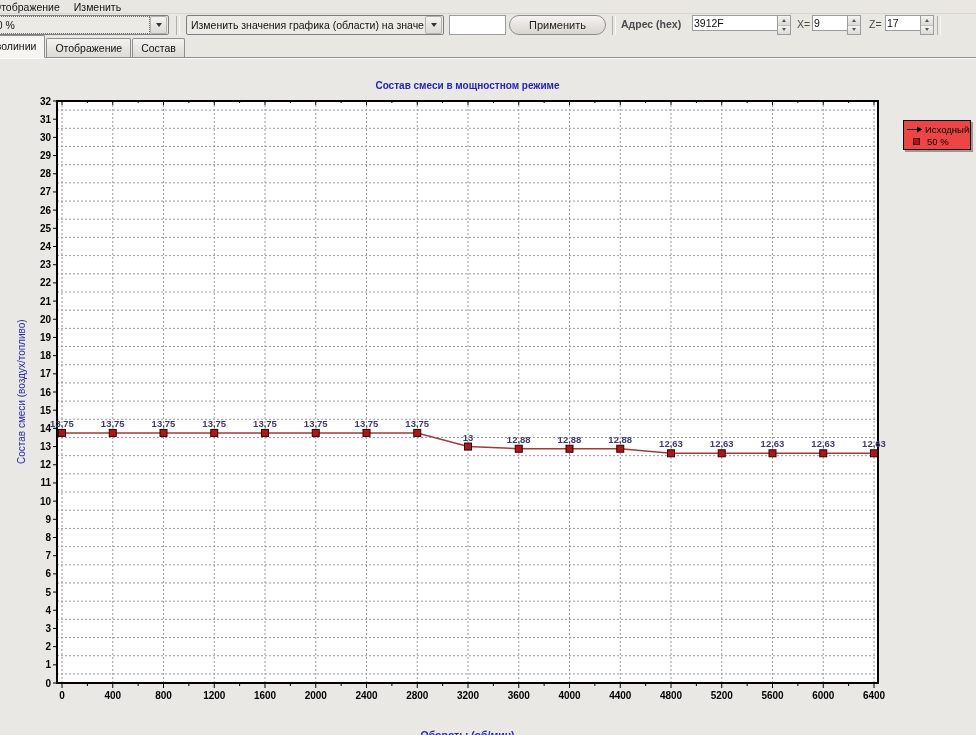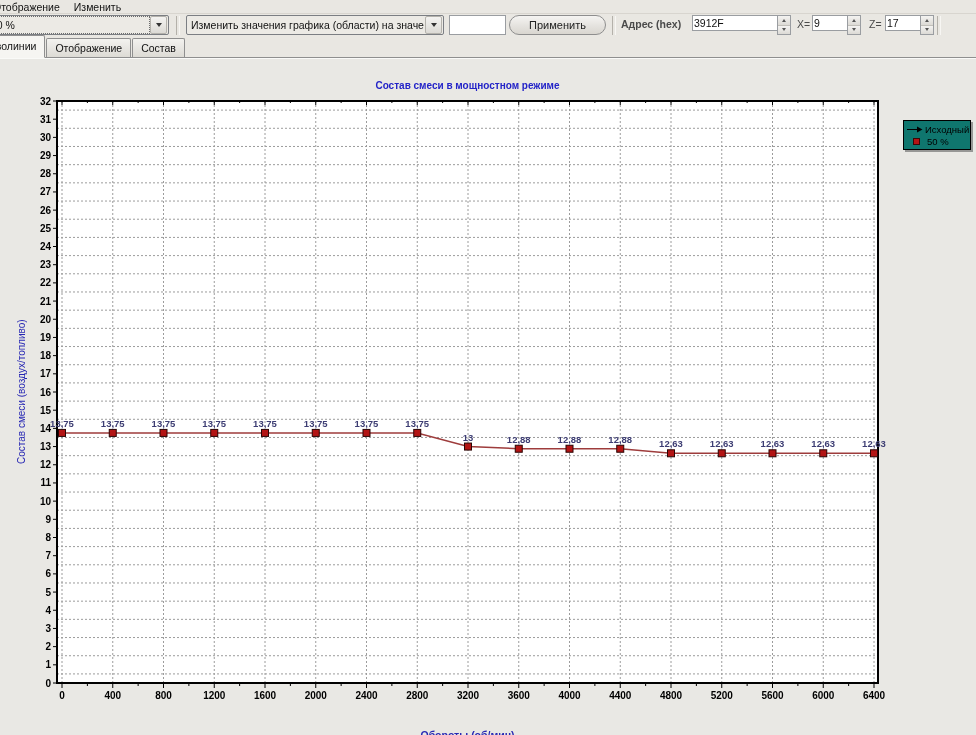--- a/index.html
+++ b/index.html
@@ -36,21 +36,21 @@
   .tab.active{height:21px;line-height:20px;background:#f6f5f2;margin-bottom:-1px;margin-left:-20px;border-bottom:1px solid #f6f5f2;}
 
   
   .content{position:absolute;left:0;top:58px;width:976px;height:677px;background:#e9e8e4;border-top:1px solid #fafaf8;}
   .chart-title{position:absolute;left:57px;top:21px;width:821px;text-align:center;font-size:10px;font-weight:bold;color:#2323c8;}
   .y-axis-title{position:absolute;left:14px;top:42px;height:582px;width:14px;display:flex;align-items:center;justify-content:center;writing-mode:vertical-lr;transform:rotate(180deg);font-size:10px;color:#2828b4;white-space:nowrap;}
   .x-axis-title{position:absolute;left:57px;top:638px;width:821px;text-align:center;font-size:10.5px;font-weight:bold;color:#2828b4;margin-top:32px;}
   svg.plot{position:absolute;left:0;top:0;font-family:"Liberation Sans",sans-serif;}
 
   
-  .legend{position:absolute;left:903px;top:61px;width:68px;background:#0f766e;border:1px solid #000;box-shadow:2px 2px 0 rgba(70,70,70,.5);padding:2px 3px;box-sizing:border-box;}
+  .legend{position:absolute;left:903px;top:61px;width:68px;background:#ef4444;border:1px solid #000;box-shadow:2px 2px 0 rgba(70,70,70,.5);padding:2px 3px;box-sizing:border-box;}
   .legend-row{display:flex;align-items:center;height:12px;font-size:9.5px;color:#000;white-space:nowrap;}
   .legend-marker{width:18px;display:flex;align-items:center;justify-content:center;margin-right:2px;}
   .legend-square{width:7px;height:7px;background:#b31414;border:1px solid #3a0707;box-sizing:border-box;}
 </style>
 </head>
 <body>
 
 <div class="screen">
 
   <div class="menubar">

